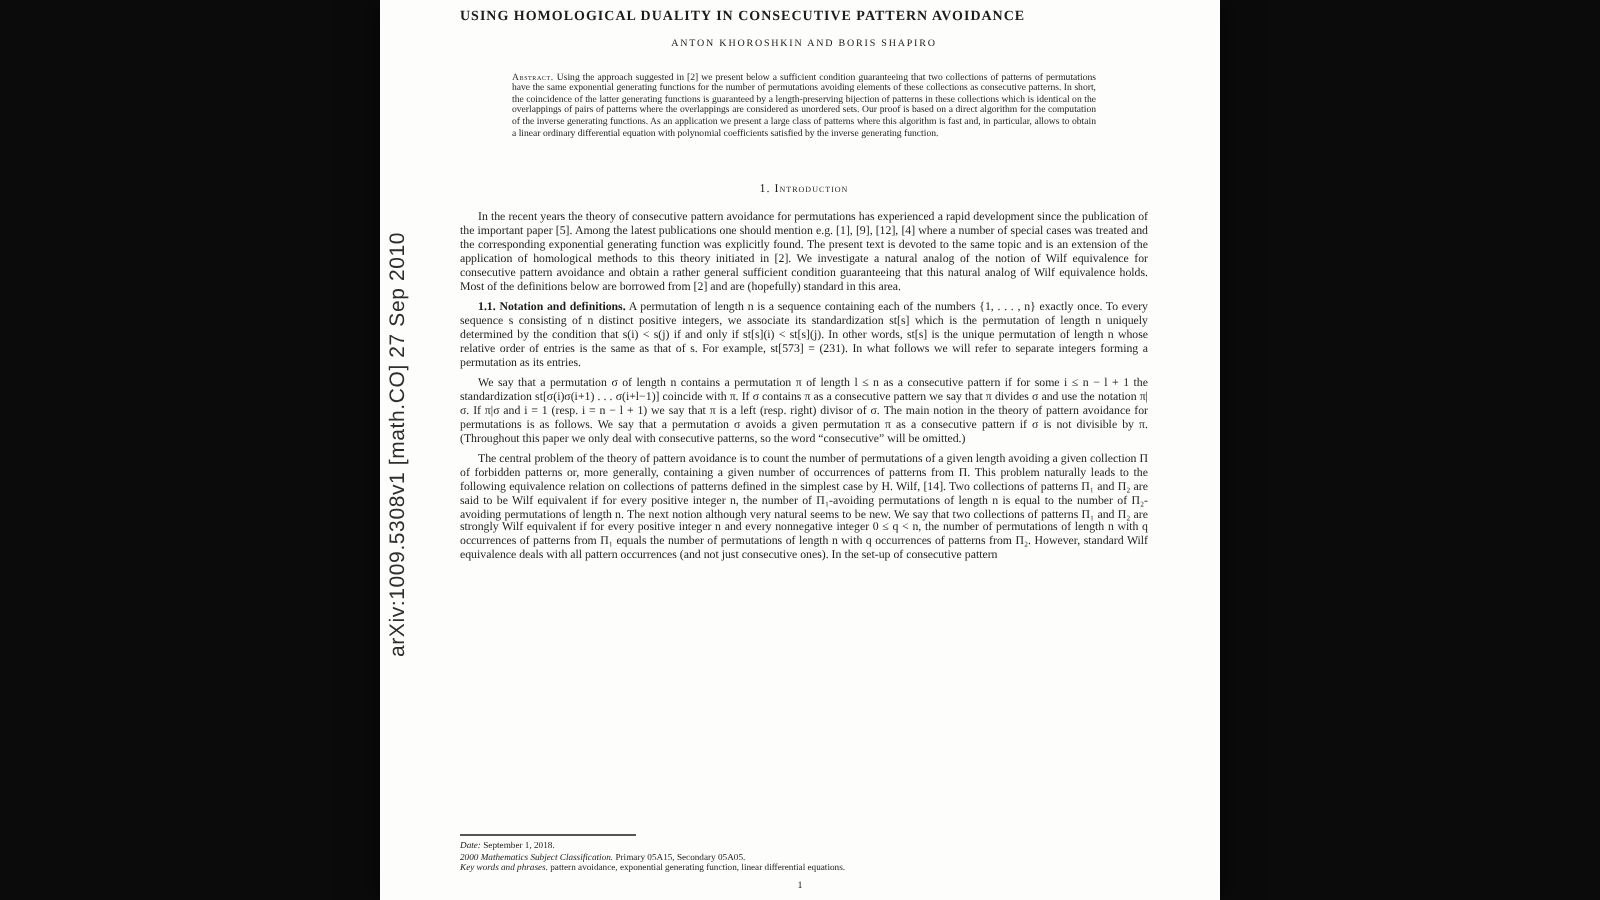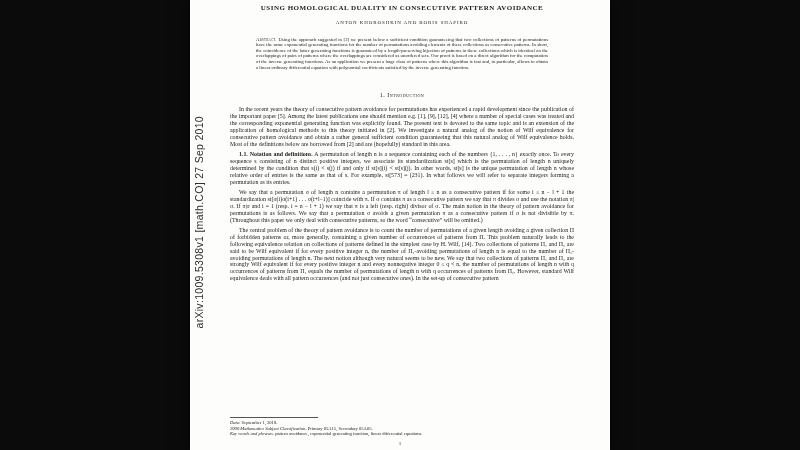--- a/index.html
+++ b/index.html
@@ -32,21 +32,21 @@
     white-space: nowrap;
   }
   .content {
     position: absolute; inset: 0;
     padding: 4px 36px 42px 40px;
     display: flex; flex-direction: column;
   }
   .title {
     margin: 0 0 7px 0;
     font-size: 7px; font-weight: bold;
-    text-align: center; letter-spacing: 0.5px; line-height: 1.25;
+    text-align: left; letter-spacing: 0.5px; line-height: 1.25;
   }
   .authors {
     font-size: 5px; text-align: center;
     letter-spacing: 0.9px; margin-bottom: 12px;
     font-variant: small-caps;
   }
   .abstract {
     font-size: 4.8px; line-height: 1.16;
     text-align: justify;
     margin: 0 26px;

